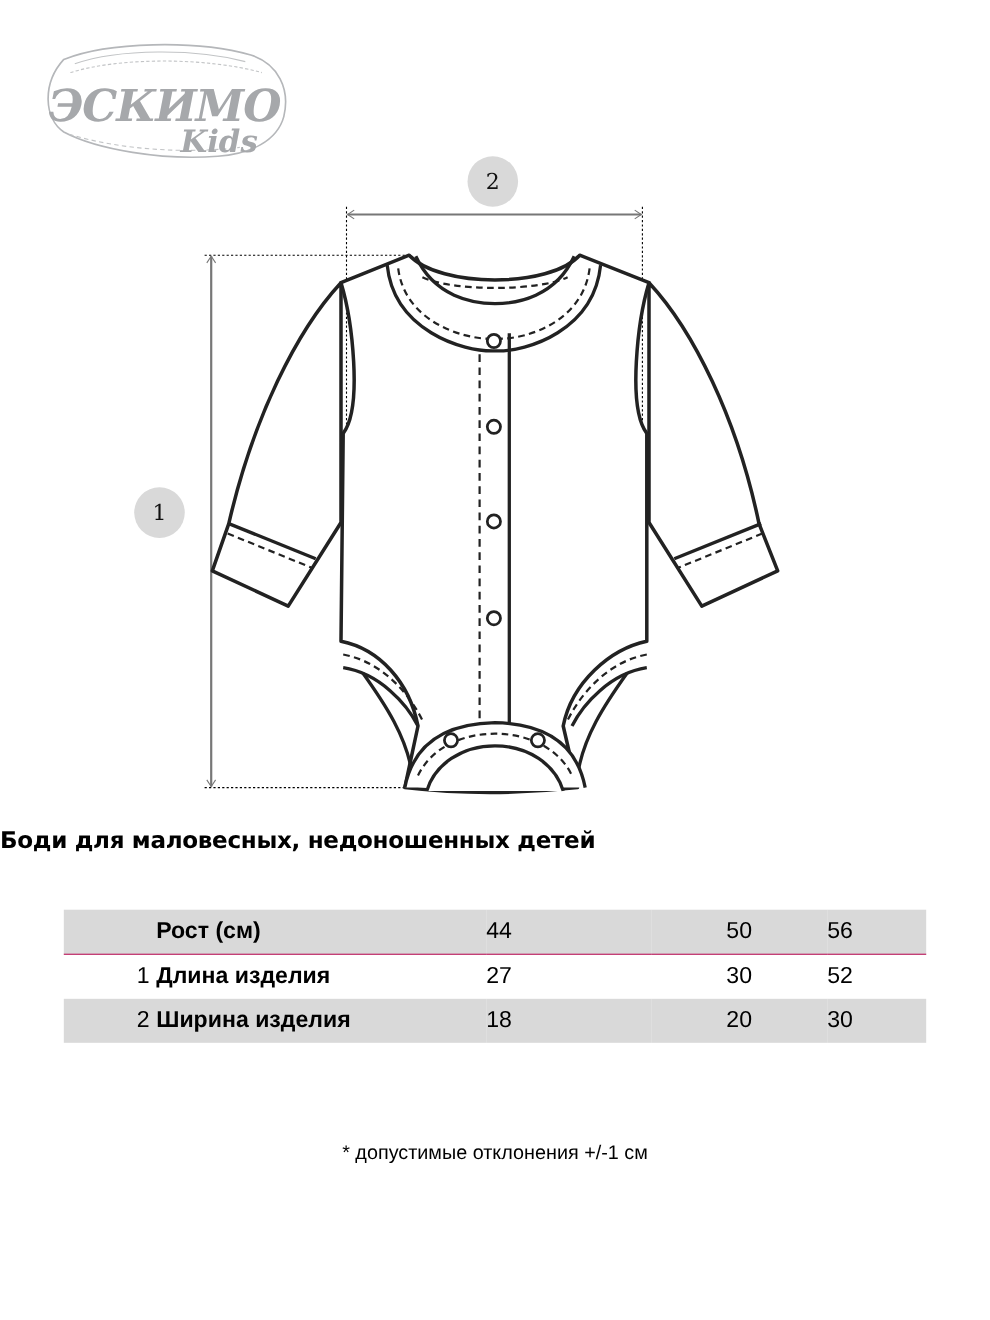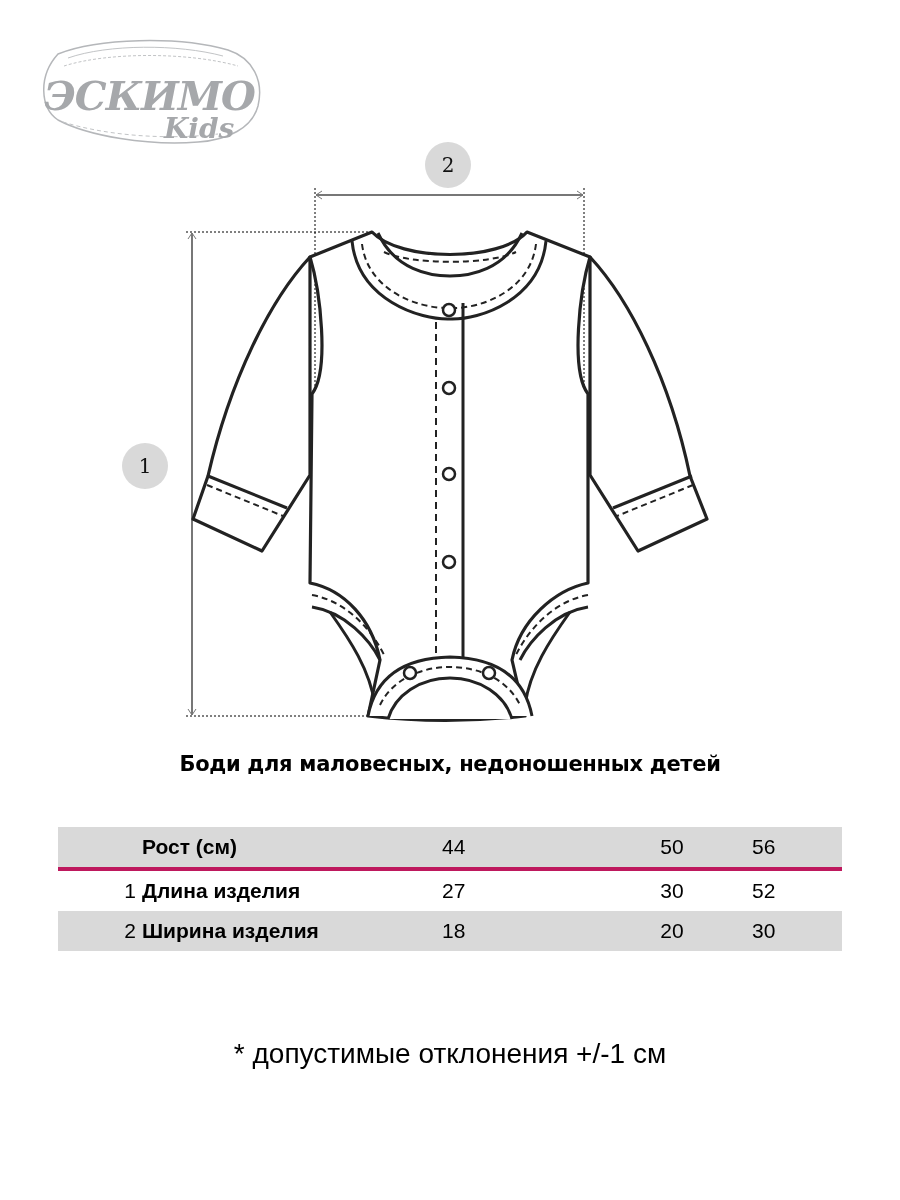--- a/index.html
+++ b/index.html
@@ -3,34 +3,34 @@
 <meta charset="utf-8">
 <style>
   html, body { margin: 0; padding: 0; background: #ffffff; }
   body { width: 900px; height: 1200px; position: relative; overflow: hidden;
          font-family: "Liberation Sans", "DejaVu Sans", sans-serif; color: #000; }
   .logo { position: absolute; left: 38px; top: 36px; width: 230px; height: 112px; text-align: right; }
   .diagram { position: absolute; left: 0; top: 0; width: 900px; height: 740px; }
   .num-badge { position: absolute; width: 46px; height: 46px; border-radius: 50%;
                background: #d9d9d9; display: flex; align-items: center; justify-content: center;
                font-family: "DejaVu Serif", "Liberation Serif", serif; font-size: 20px; color: #111; }
-  .title { position: absolute; left: 0; width: 900px; top: 752px; text-align: center;
+  .title { position: absolute; left: 0; width: 900px; top: 752px; 
            font-family: "DejaVu Sans", sans-serif; font-weight: bold; font-size: 21px;
            letter-spacing: -0.3px; }
   .size-table { position: absolute; left: 58px; top: 827px; width: 784px; border-collapse: collapse; }
   .size-table td { height: 40px; padding: 0; font-size: 21px; vertical-align: middle; }
   .size-table tr.shaded td { background: #d9d9d9; }
-  .size-table tr.header td { border-bottom: 4px solid #be185d; }
+  .size-table tr.header td { border-bottom: 1px solid #be185d; }
   .c-idx { width: 78px; text-align: right; padding-right: 4px !important; }
   .c-name { width: 300px; font-weight: bold; padding-left: 2px !important; }
   .c-v1 { width: 150px; }
   .c-v2 { width: 160px; text-align: center; }
   .c-v3 { }
   .footnote { position: absolute; left: 0; width: 900px; top: 1038px; text-align: center;
-              font-size: 28px; }
+              font-size: 18px; }
 </style>
 </head>
 <body>
 
 <div class="logo">
   <svg width="230" height="112" viewBox="0 0 230 112">
     <path d="M20,18 C60,2 140,0 190,14 C215,22 226,45 220,70 C214,92 190,104 160,106 C110,110 50,100 20,84 C2,72 0,40 20,18 Z" fill="none" stroke="#b5b7ba" stroke-width="1.5"></path>
     <path d="M30,22 C70,8 140,8 185,20" fill="none" stroke="#c2c4c6" stroke-width="1"></path>
     <path d="M26,30 C70,16 150,16 200,30" fill="none" stroke="#c2c4c6" stroke-width="1" stroke-dasharray="3 2"></path>
     <path d="M25,86 C70,100 130,104 180,98" fill="none" stroke="#c2c4c6" stroke-width="1" stroke-dasharray="4 3"></path>

